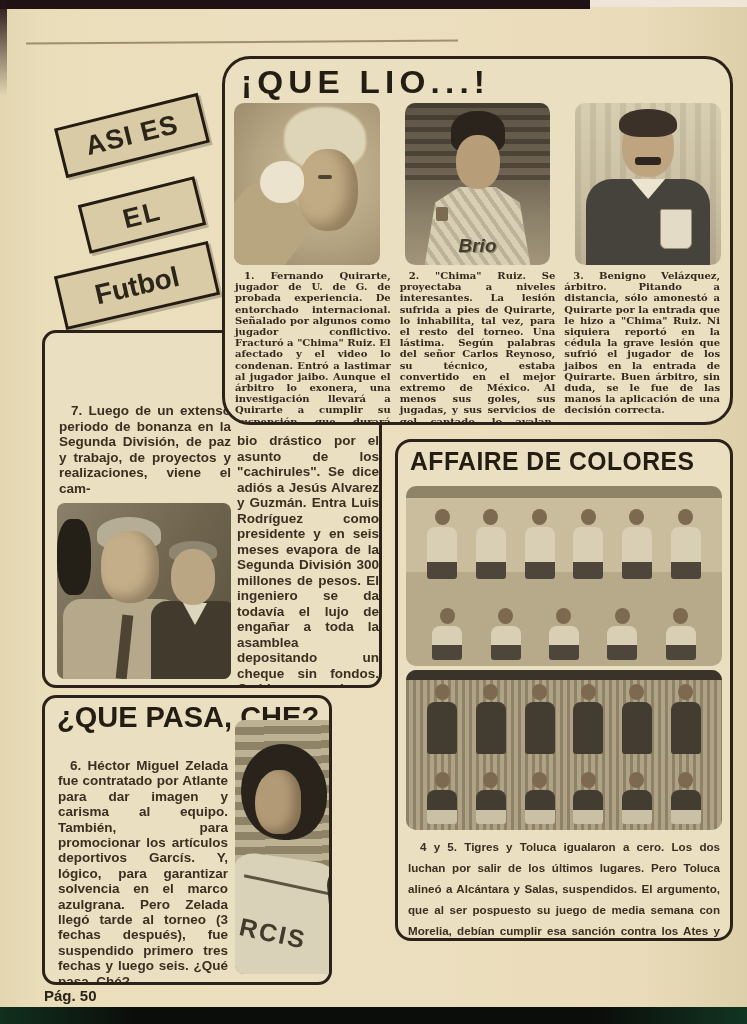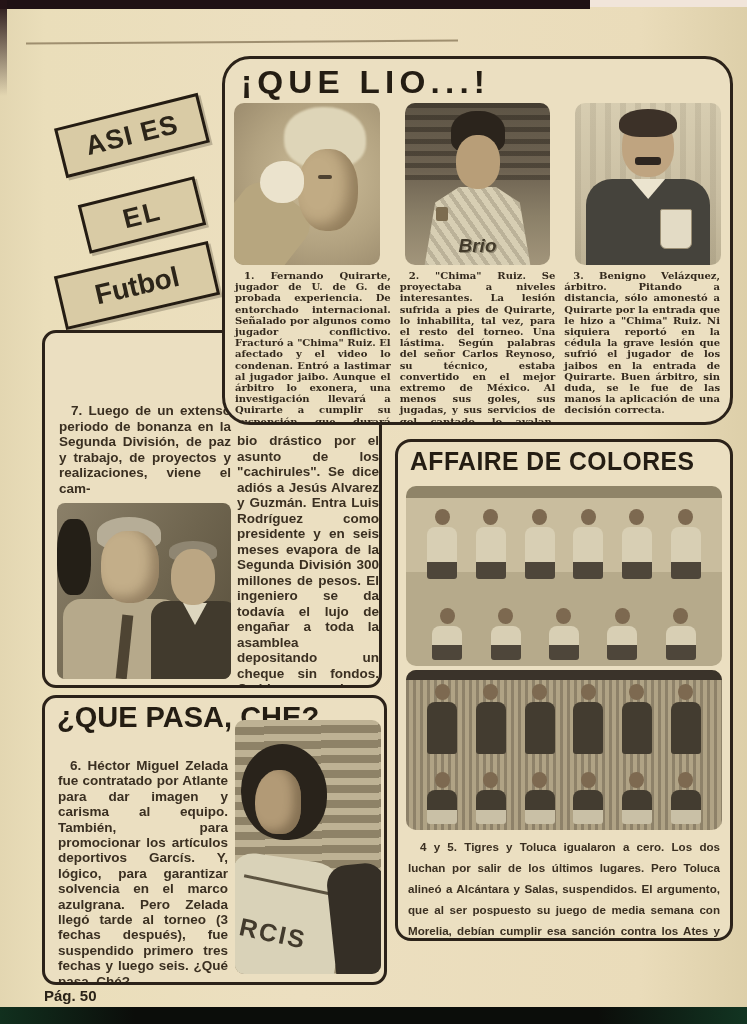--- a/index.html
+++ b/index.html
@@ -14,21 +14,21 @@
   .edge-top-right{position:absolute;left:590px;top:0;right:0;height:7px;background:#f1e5da;}
   .edge-left{position:absolute;left:0;top:0;width:7px;height:96px;background:linear-gradient(180deg,#241316 0%,rgba(36,19,22,0) 100%);}
   .edge-bottom{position:absolute;left:0;bottom:0;width:747px;height:17px;background:linear-gradient(90deg,#11301e 0%,#0b0d0a 18%,#0b0d0a 80%,#123522 100%);}
   .rule-top{position:absolute;left:26px;top:41px;width:432px;height:2px;background:#857456;opacity:.75;transform:rotate(-.4deg);}
 
   
   .box{position:absolute;border:3px solid #2b2219;background:#ebdfc1;border-radius:16px;overflow:hidden;box-sizing:border-box;}
   .b-quelio{left:222px;top:56px;width:511px;height:369px;z-index:3;border-radius:28px;}
   .b-volo{left:42px;top:330px;width:340px;height:358px;z-index:1;border-radius:14px;}
   .b-affaire{left:395px;top:432px;width:338px;height:502px;z-index:2;margin-top:7px;}
-  .b-quepasa{left:42px;top:695px;width:345px;height:290px;z-index:1;border-radius:14px;}
+  .b-quepasa{left:42px;top:695px;width:290px;height:290px;z-index:1;border-radius:14px;}
 
   .headline{font-weight:bold;color:#241d13;line-height:1;white-space:nowrap;}
   .h-quelio{margin:7px 0 5px 16px;font-size:32px;letter-spacing:5px;transform:scaleX(1.04);transform-origin:left;}
   .h-affaire{margin:6px 0 2px 12px;font-size:26px;letter-spacing:.5px;transform:scaleX(.95);transform-origin:left;}
   .h-volo{position:absolute;left:14px;top:8px;font-size:26px;line-height:26px;letter-spacing:1px;white-space:normal;width:190px;}
   .h-quepasa{position:absolute;left:12px;top:5px;font-size:29px;letter-spacing:0;}
 
   
   .photo{position:relative;overflow:hidden;border-radius:10px;background:#b5a888;}
   .ab{position:absolute;}

